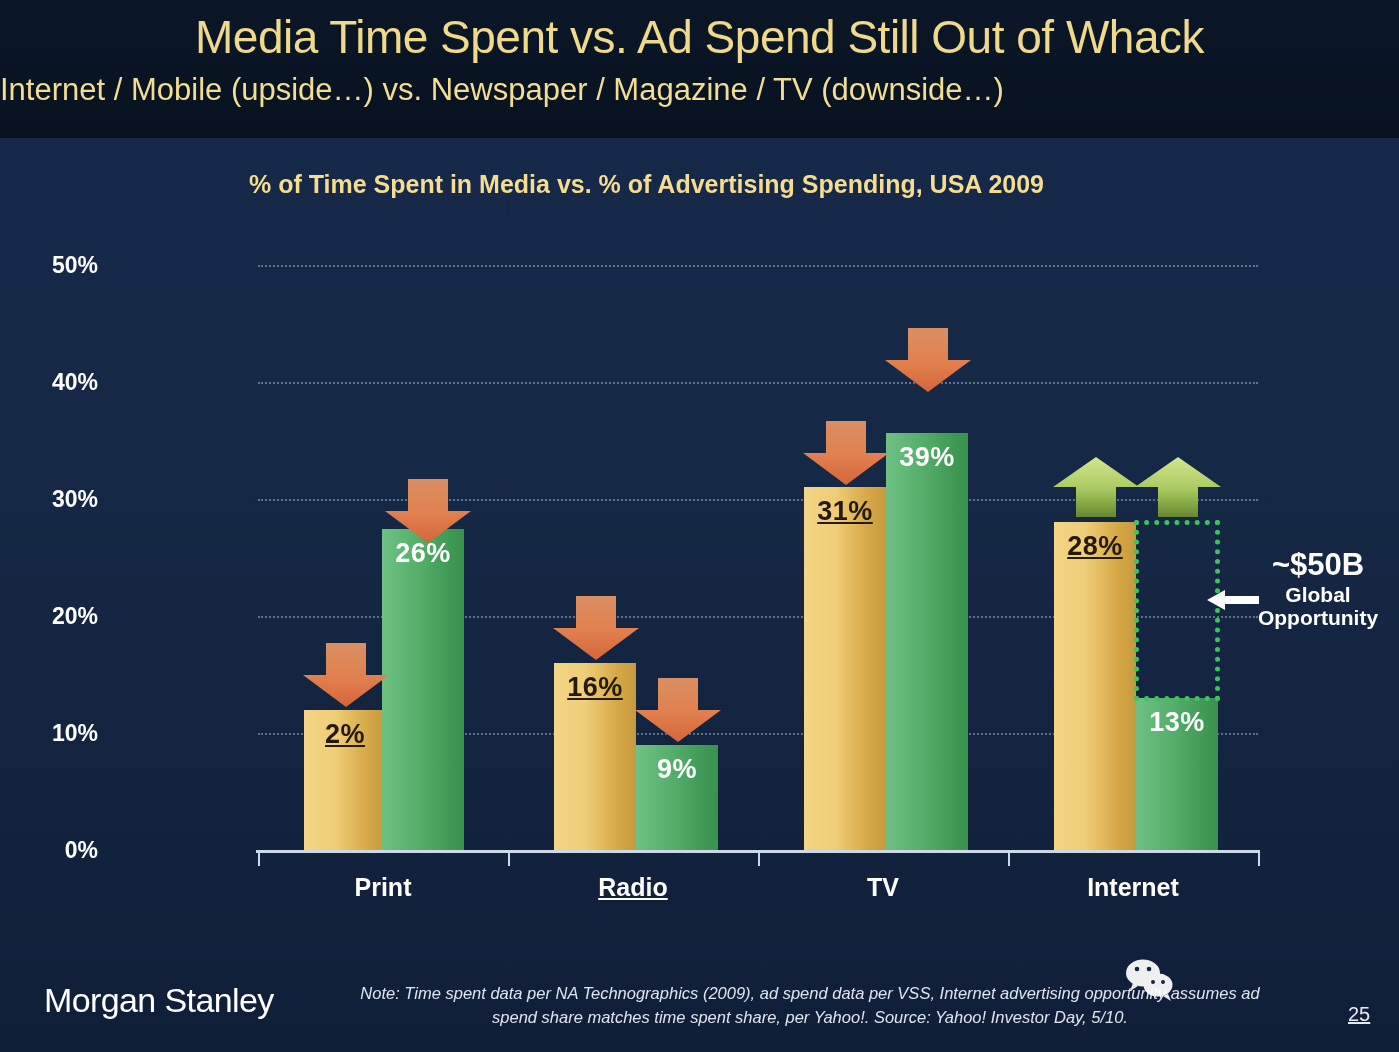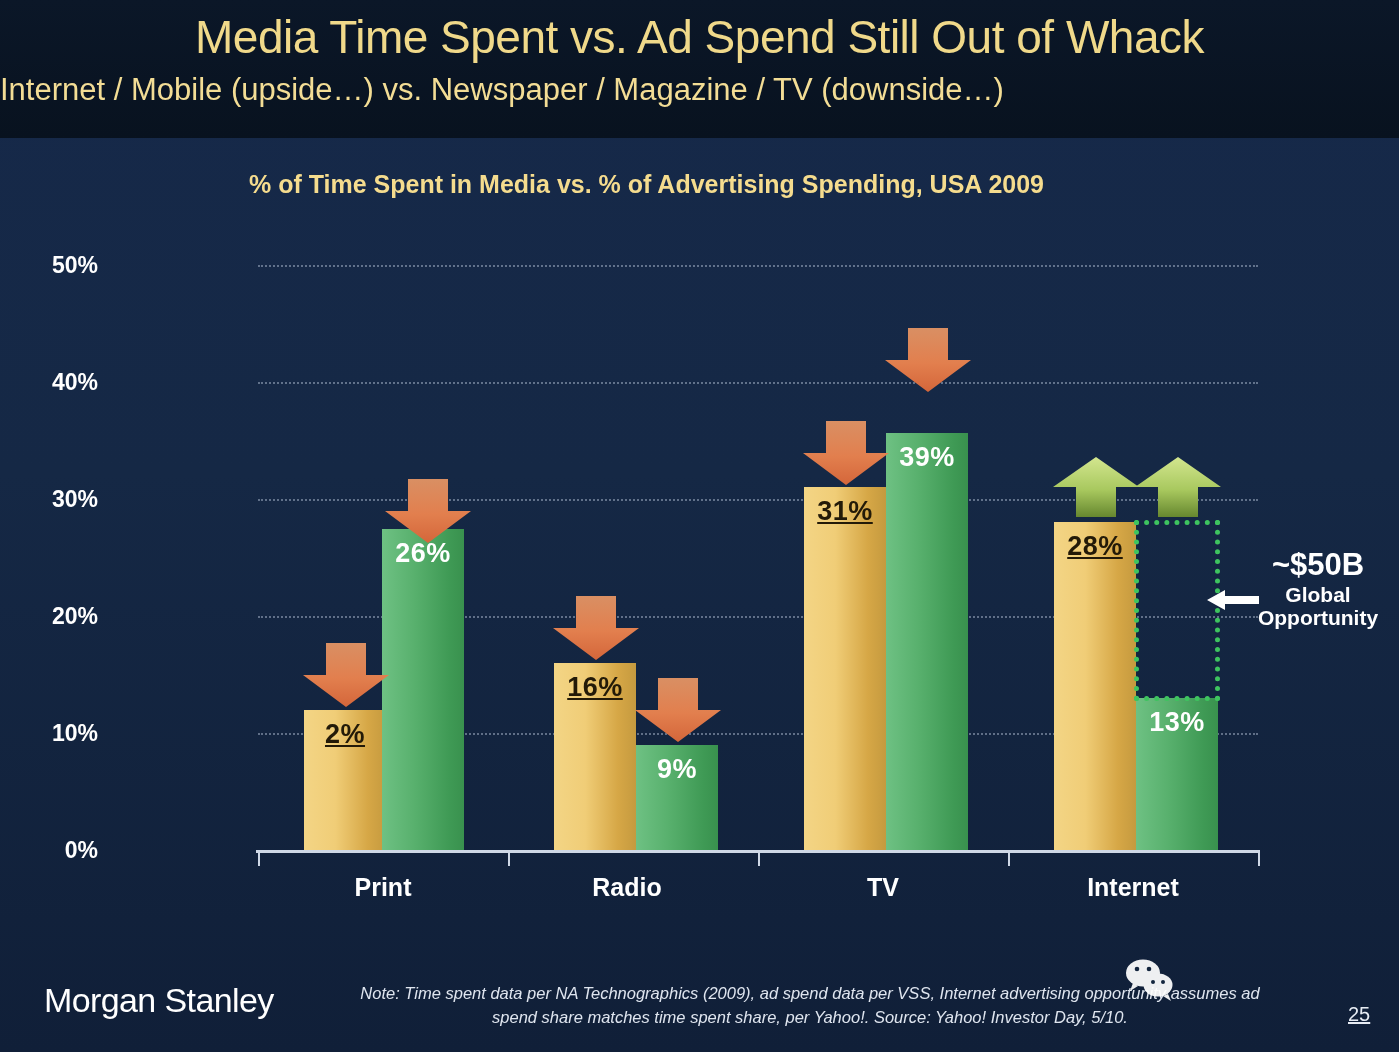--- a/index.html
+++ b/index.html
@@ -359,21 +359,21 @@
     </div>
 
     <div class="axis-base"></div>
     <div class="axis-tick" style="left:0px;"></div>
     <div class="axis-tick" style="left:250px;"></div>
     <div class="axis-tick" style="left:500px;"></div>
     <div class="axis-tick" style="left:750px;"></div>
     <div class="axis-tick" style="left:1000px;"></div>
 
     <div class="cat-label" style="left:0px;">Print</div>
-    <div class="cat-label" style="left:244px;">Radio</div>
+    <div class="cat-label" style="left:250px;text-decoration:underline;">Radio</div>
     <div class="cat-label" style="left:500px;">TV</div>
     <div class="cat-label" style="left:750px;">Internet</div>
   </div>
 
 
   <div class="callout-arrow">
     <svg width="56" height="28" viewBox="0 0 56 28" xmlns="http://www.w3.org/2000/svg">
       <path d="M2,14 L20,4 L20,10 L54,10 L54,18 L20,18 L20,24 Z" fill="#ffffff"></path>
     </svg>
   </div>

